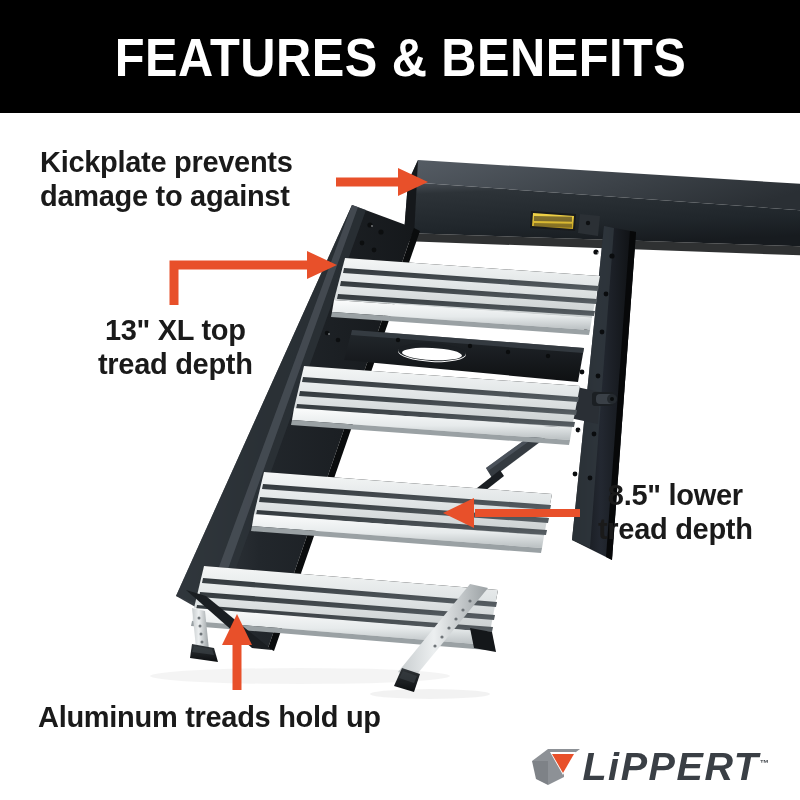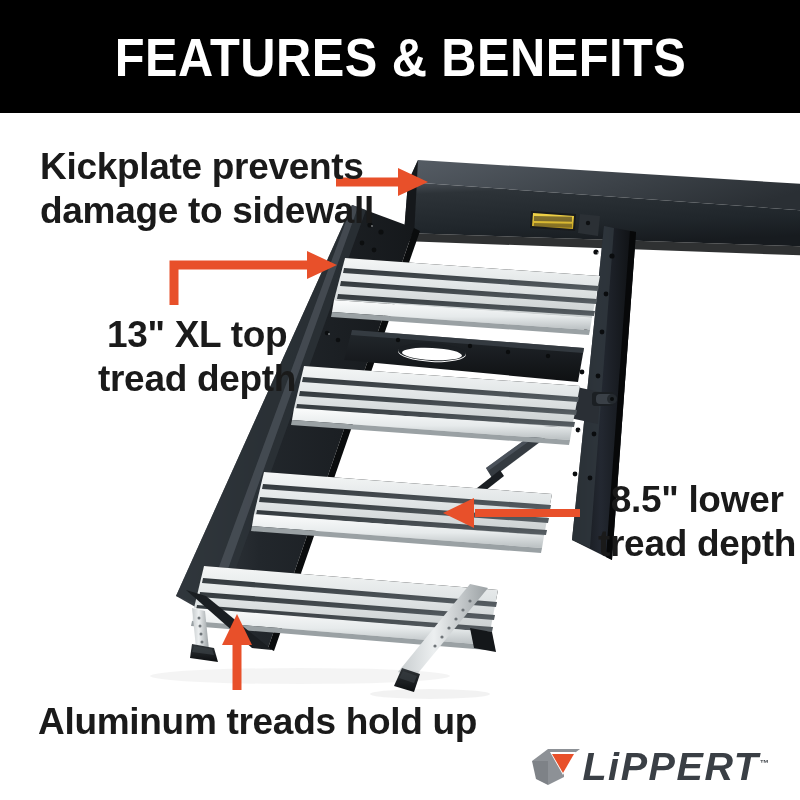--- a/index.html
+++ b/index.html
@@ -32,21 +32,21 @@
     white-space:nowrap;
     line-height:1;
     padding-top:2px;
   }
 
   
   .callout {
     position:absolute;
     color:#1a1a1a;
     font-weight:bold;
-    font-size:37px;
+    font-size:29px;
     line-height:1.18;
     letter-spacing:-0.3px;
     white-space:nowrap;
   }
   #callout-kickplate { left:40px;  top:145px; text-align:left; }
   #callout-top-tread { left:98px;  top:313px; text-align:center; }
   #callout-low-tread { left:598px; top:478px; text-align:center; }
   #callout-aluminum  { left:38px;  top:700px; text-align:left; }
 
   
@@ -353,21 +353,21 @@
     </g>
 
     <g>
       <line x1="237" y1="690" x2="237" y2="640" stroke="#E8502A" stroke-width="9"></line>
       <polygon points="237,614 222,645 252,645" fill="#E8502A"></polygon>
     </g>
   </svg>
 
   <div class="callout" id="callout-kickplate">
     <div>Kickplate prevents</div>
-    <div>damage to sidewall</div>
+    <div>damage to against</div>
   </div>
 
   <div class="callout" id="callout-top-tread">
     <div>13" XL top</div>
     <div>tread depth</div>
   </div>
 
   <div class="callout" id="callout-low-tread">
     <div>8.5" lower</div>
     <div>tread depth</div>

